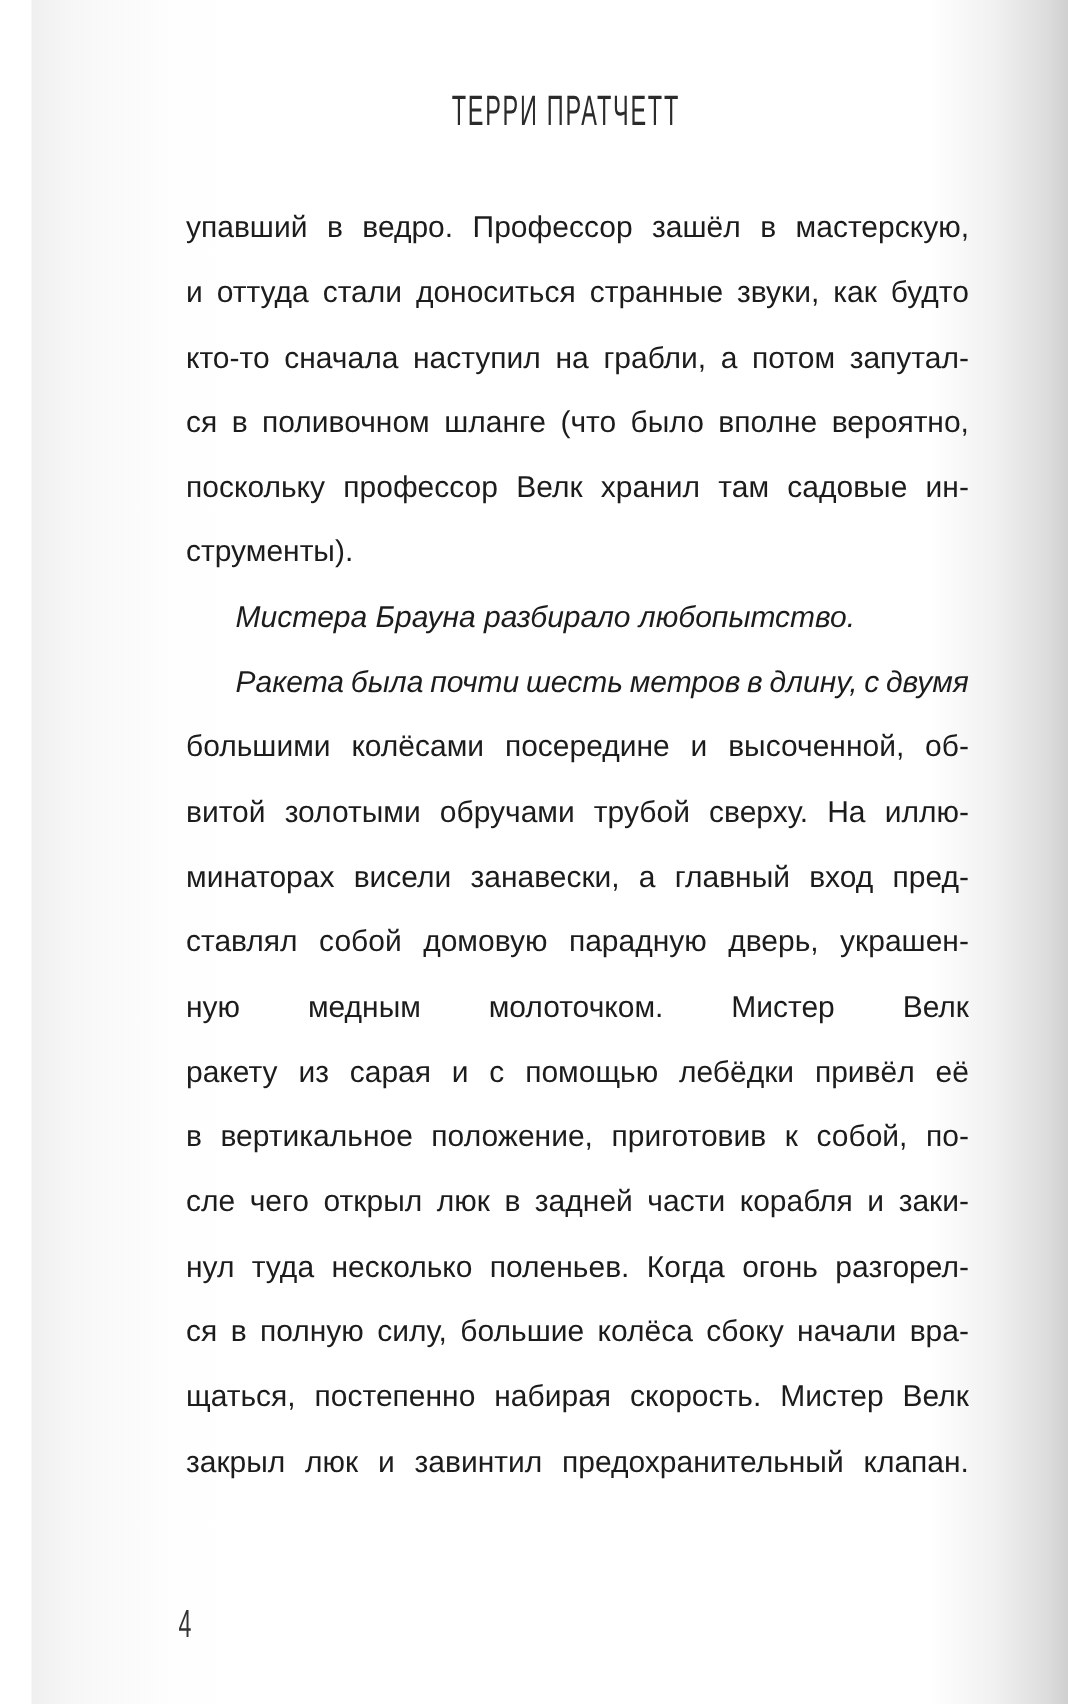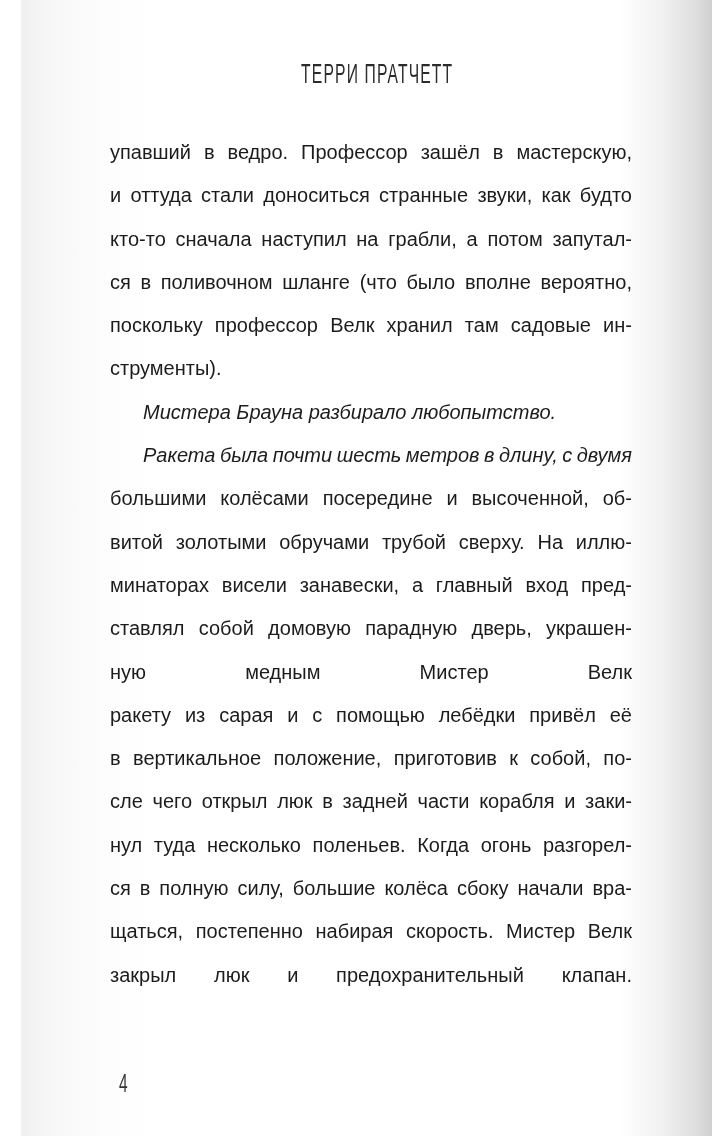--- a/index.html
+++ b/index.html
@@ -42,21 +42,21 @@
     font-weight: 300;
     font-stretch: condensed;
     letter-spacing: 2px;
     color: #2b2b2b;
     transform: scale(0.58, 1.05);
     transform-origin: center center;
     white-space: nowrap;
   }
   .page-body {
     position: absolute;
-    left: 89px;
+    left: 103px;
     top: 131px;
     width: 522px;
     color: #1c1c1c;
     font-size: 20px;
   }
   .line {
     height: 43.3px;
     line-height: 43.3px;
     white-space: nowrap;
   }
@@ -188,20 +188,21 @@
         <span>ставлял</span>
         <span>собой</span>
         <span>домовую</span>
         <span>парадную</span>
         <span>дверь,</span>
         <span>украшен-</span>
       </div>
       <div class="line justify">
         <span>ную</span>
         <span>медным</span>
+        <span>молоточком.</span>
         <span>Мистер</span>
         <span>Велк</span>
       </div>
       <div class="line justify">
         <span>ракету</span>
         <span>из</span>
         <span>сарая</span>
         <span>и</span>
         <span>с</span>
         <span>помощью</span>
@@ -255,20 +256,21 @@
         <span>постепенно</span>
         <span>набирая</span>
         <span>скорость.</span>
         <span>Мистер</span>
         <span>Велк</span>
       </div>
       <div class="line justify">
         <span>закрыл</span>
         <span>люк</span>
         <span>и</span>
+        <span>завинтил</span>
         <span>предохранительный</span>
         <span>клапан.</span>
       </div>
     </div>
 
   <div class="page-number">
     <span class="pn-inner">4</span>
   </div>
 
 </div>

